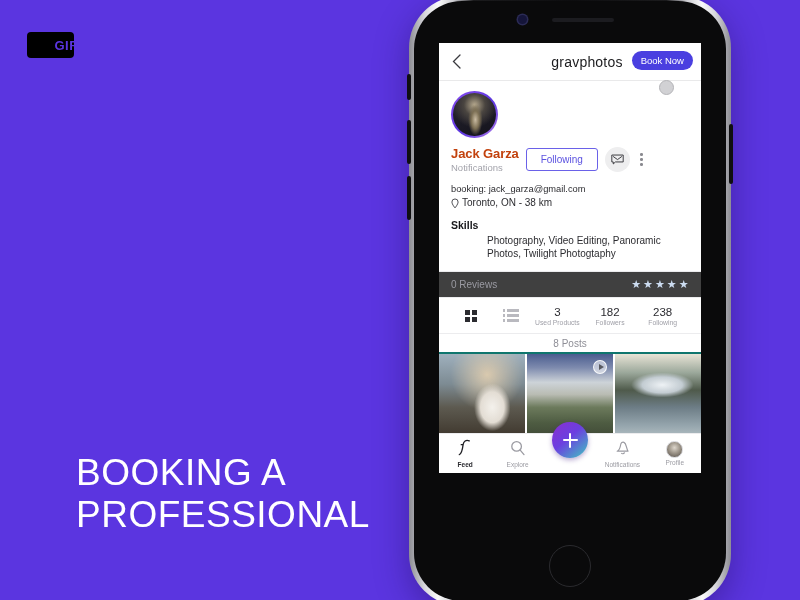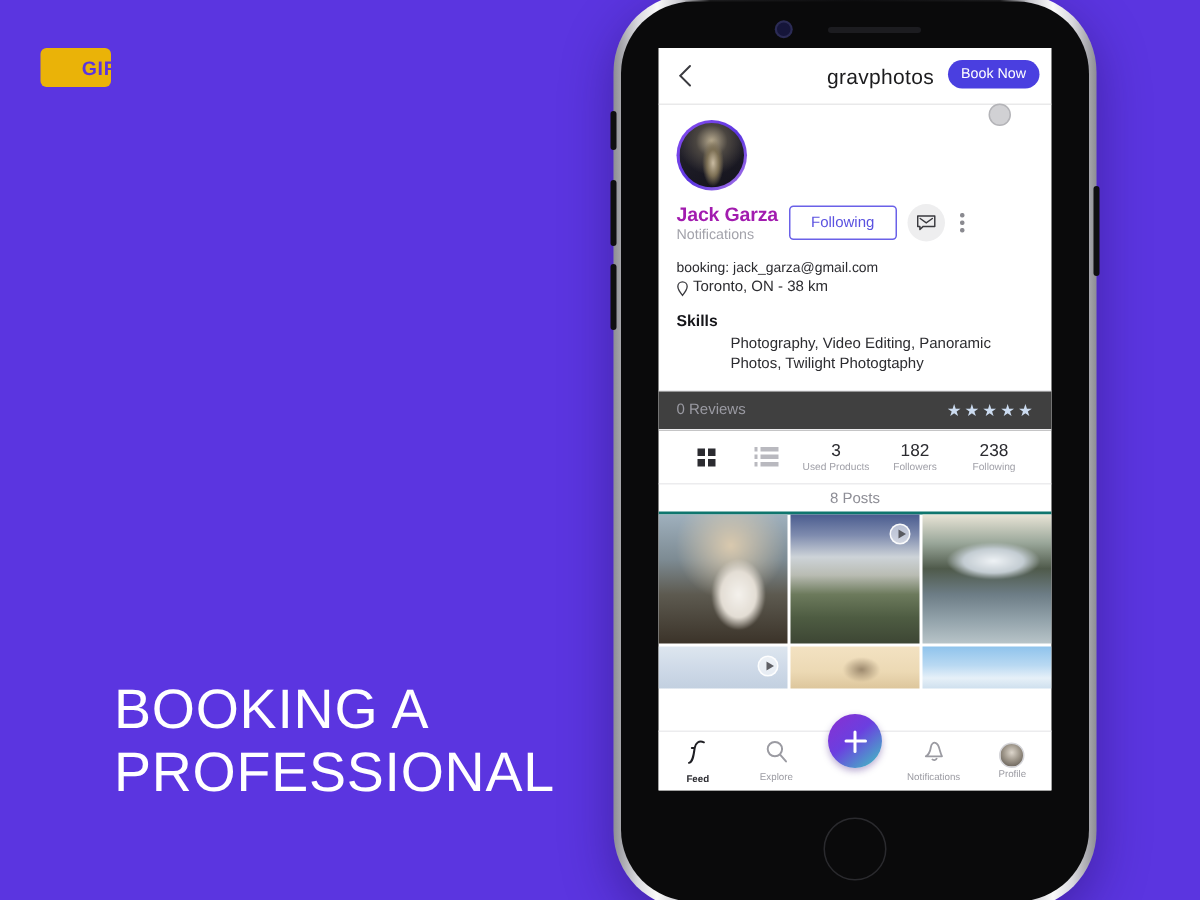--- a/index.html
+++ b/index.html
@@ -11,21 +11,21 @@
   #stage {
     position: relative;
     width: 800px; height: 600px;
     background: #5b35e0;
   }
 
   
   .gif-badge {
     position: absolute; left: 27px; top: 32px;
     width: 47px; height: 26px;
-    background: #eab308;
+    background: #000000;
     border-radius: 4px;
     display: flex; align-items: center; justify-content: center;
     font-size: 13px; font-weight: bold; letter-spacing: .5px;
     color: #5b35e0;
     padding-left: 31px;
   }
 
   
   .headline {
     position: absolute; left: 76px; top: 452px;
@@ -71,22 +71,22 @@
     background: #1c1c20;
   }
   .home-btn {
     position: absolute; left: 50%; bottom: 14px; margin-left: -21px;
     width: 42px; height: 42px; border-radius: 50%;
     border: 1.5px solid #2a2a2e;
   }
 
   
   .screen {
-    position: absolute; left: 30px; top: 36px;
-    width: 262px; height: 495px;
+    position: absolute; left: 30px; top: 47px;
+    width: 262px; height: 430px;
     background: #ffffff;
     overflow: hidden;
   }
 
   
   .navbar {
     position: relative; height: 38px;
     border-bottom: 1px solid #e9e9ea;
     display: flex; align-items: center;
   }
@@ -123,21 +123,21 @@
     background:
       radial-gradient(ellipse 10px 22px at 52% 62%, #c9bba2 0%, #7d7055 40%, rgba(40,38,48,0) 72%),
       radial-gradient(circle at 50% 28%, #b6a98e 0%, #4a4540 28%, rgba(30,28,38,0) 60%),
       linear-gradient(160deg,#2a2833 0%,#1b1a24 60%,#14131c 100%);
   }
 
   .id-row {
     display: flex; align-items: center; margin-top: 8px; gap: 7px;
   }
   .name-wrap { min-width: 66px; }
-  .p-name { font-size: 13px; font-weight: bold; color: #a21caf; letter-spacing: -.1px; }
+  .p-name { font-size: 13px; font-weight: bold; color: #c2410c; letter-spacing: -.1px; }
   .p-role { font-size: 9.5px; color: #a3a3ab; margin-top: 1px; }
   .follow-btn {
     border: 1px solid #6a61e8; background: #fff;
     color: #5b52e0; font-size: 10px;
     border-radius: 3px; padding: 5px 14px;
     font-family: "Liberation Sans", sans-serif;
   }
   .msg-circle {
     width: 25px; height: 25px; border-radius: 50%;
     background: #eeeeef; display:flex; align-items:center; justify-content:center;

